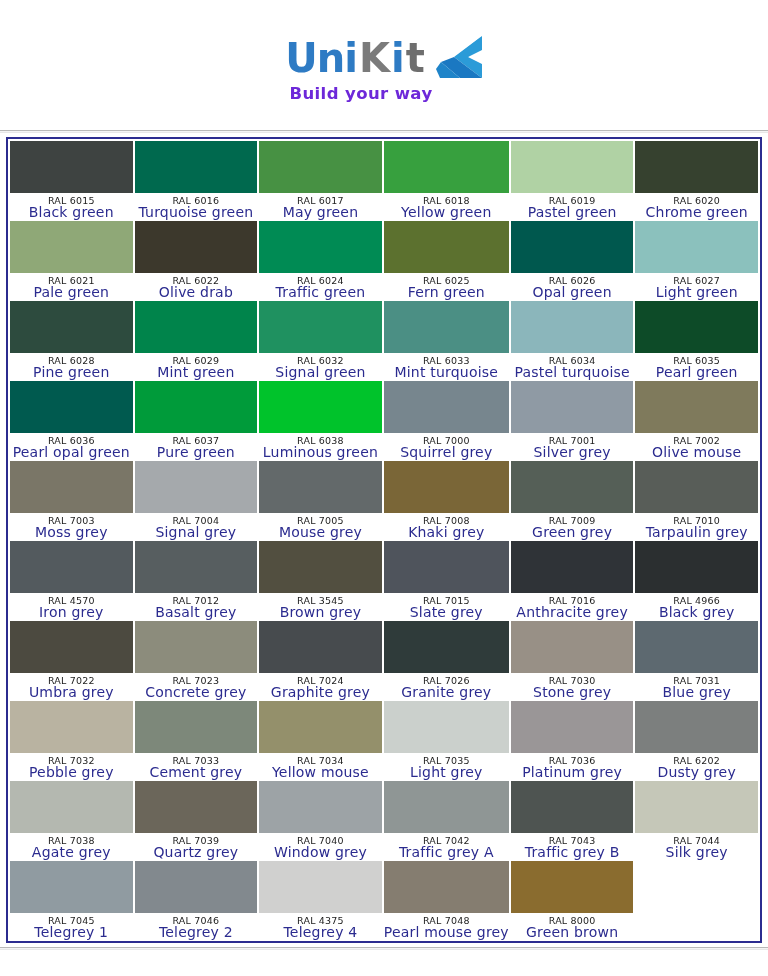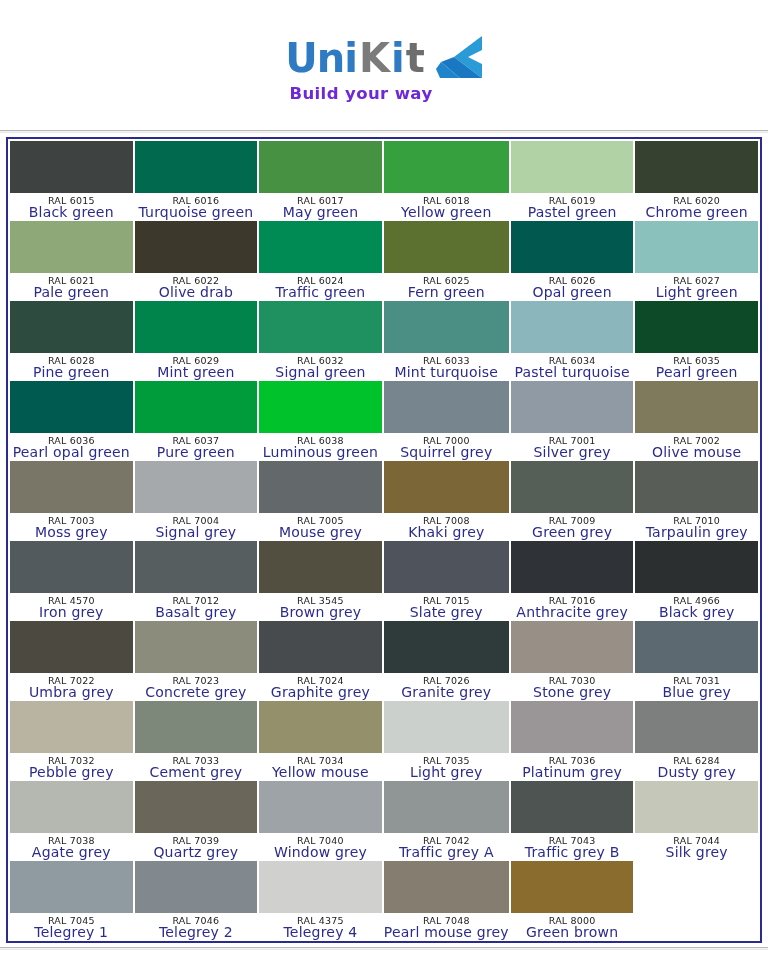--- a/index.html
+++ b/index.html
@@ -475,21 +475,21 @@
           <div class="cell">
             <div class="swatch" style="background: rgb(154, 150, 151);"></div>
             <div class="labels">
               <div class="code">RAL 7036</div>
               <div class="name">Platinum grey</div>
             </div>
           </div>
           <div class="cell">
             <div class="swatch" style="background: rgb(124, 127, 126);"></div>
             <div class="labels">
-              <div class="code">RAL 6284</div>
+              <div class="code">RAL 6202</div>
               <div class="name">Dusty grey</div>
             </div>
           </div>
           <div class="cell">
             <div class="swatch" style="background: rgb(180, 184, 176);"></div>
             <div class="labels">
               <div class="code">RAL 7038</div>
               <div class="name">Agate grey</div>
             </div>
           </div>

